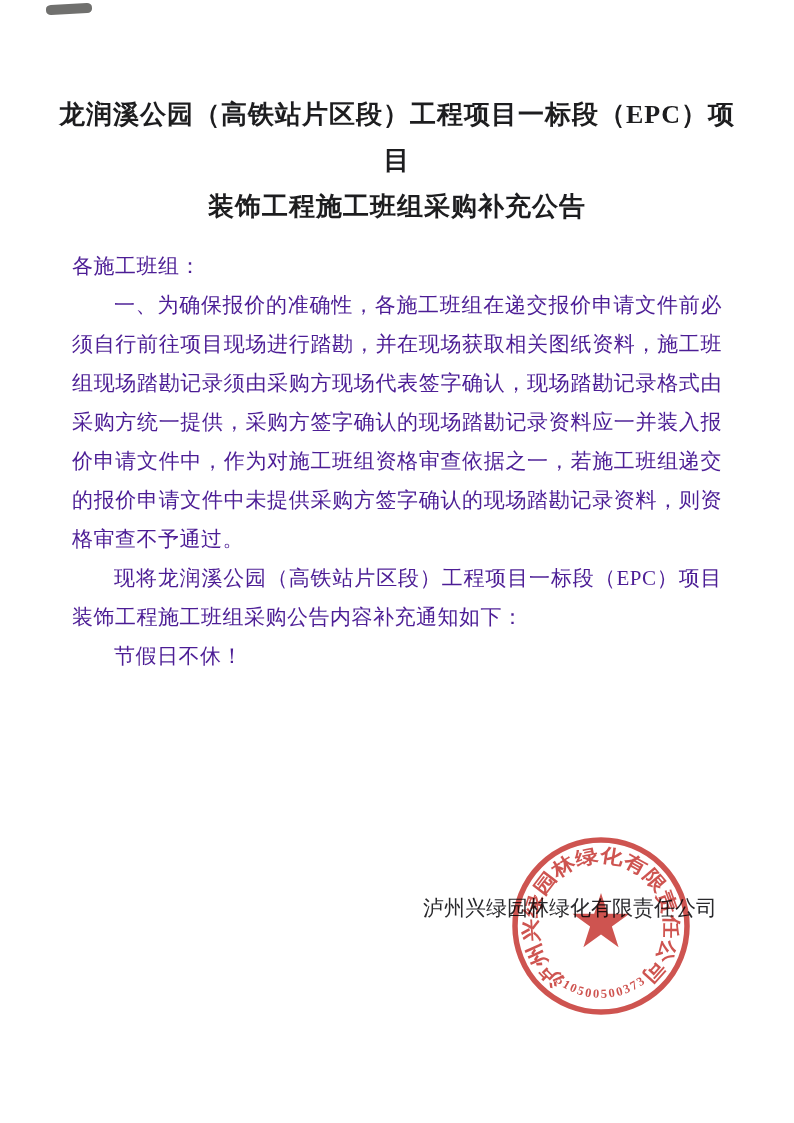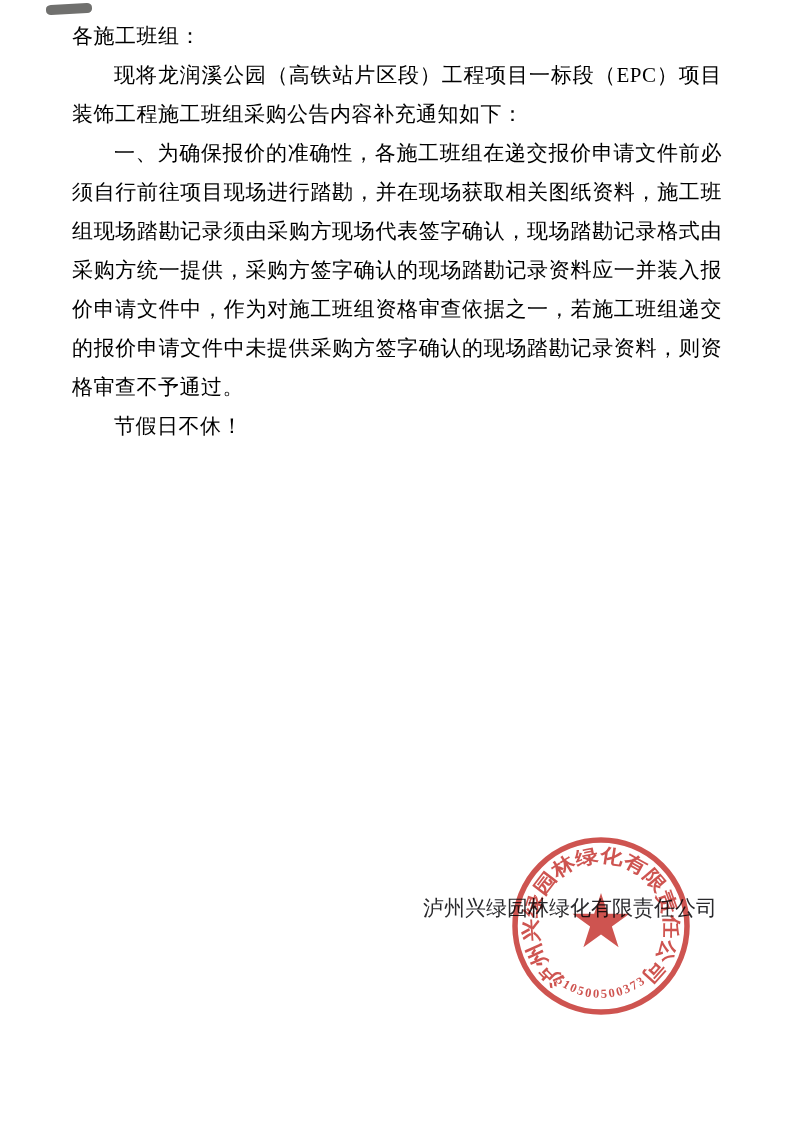--- a/index.html
+++ b/index.html
@@ -29,21 +29,21 @@
     letter-spacing:1px;
     color:#1d1d1f;
   }
   .title span { display:block; }
   .body-text {
     margin:17px auto 0;
     width:650px;
     font-size:21px;
     line-height:39px;
     letter-spacing:.5px;
-    color:#000000;
+    color:#4c1d95;
     text-align:justify;
   }
   .body-text p { margin:0; }
   .indent { text-indent:2em; }
   .signature {
     position:absolute;
     top:887px; right:58px;
     width:332px;
     text-align:center;
     font-size:21px;
@@ -61,25 +61,29 @@
     font-weight:600;
   }
 </style>
 </head>
 <body>
 
 <div class="page">
 
   <div class="smudge"></div>
 
+  <h1 class="title">
+    <span>龙润溪公园（高铁站片区段）工程项目一标段（EPC）项目</span>
+    <span>装饰工程施工班组采购补充公告</span>
+  </h1>
 
   <div class="body-text">
     <p>各施工班组：</p>
+    <p class="indent">一、为确保报价的准确性，各施工班组在递交报价申请文件前必须自行前往项目现场进行踏勘，并在现场获取相关图纸资料，施工班组现场踏勘记录须由采购方现场代表签字确认，现场踏勘记录格式由采购方统一提供，采购方签字确认的现场踏勘记录资料应一并装入报价申请文件中，作为对施工班组资格审查依据之一，若施工班组递交的报价申请文件中未提供采购方签字确认的现场踏勘记录资料，则资格审查不予通过。</p>
     <p class="indent">现将龙润溪公园（高铁站片区段）工程项目一标段（EPC）项目装饰工程施工班组采购公告内容补充通知如下：</p>
-    <p class="indent">一、为确保报价的准确性，各施工班组在递交报价申请文件前必须自行前往项目现场进行踏勘，并在现场获取相关图纸资料，施工班组现场踏勘记录须由采购方现场代表签字确认，现场踏勘记录格式由采购方统一提供，采购方签字确认的现场踏勘记录资料应一并装入报价申请文件中，作为对施工班组资格审查依据之一，若施工班组递交的报价申请文件中未提供采购方签字确认的现场踏勘记录资料，则资格审查不予通过。</p>
     <p class="indent">节假日不休！</p>
   </div>
 
   <div class="signature">
     <div>泸州兴绿园林绿化有限责任公司</div>
   </div>
 
   <svg class="seal" width="220" height="220" viewBox="0 0 220 220">
     <circle cx="110" cy="110" r="86" fill="none" stroke-width="5.5" stroke="#c83c38"></circle>
     <path d="M110,77 L116.8,97.7 L138.5,97.7 L120.9,110.6 L127.6,131.3 L110,118.5 L92.4,131.3 L99.1,110.6 L81.5,97.7 L103.2,97.7 Z" fill="#c83c38"></path>

